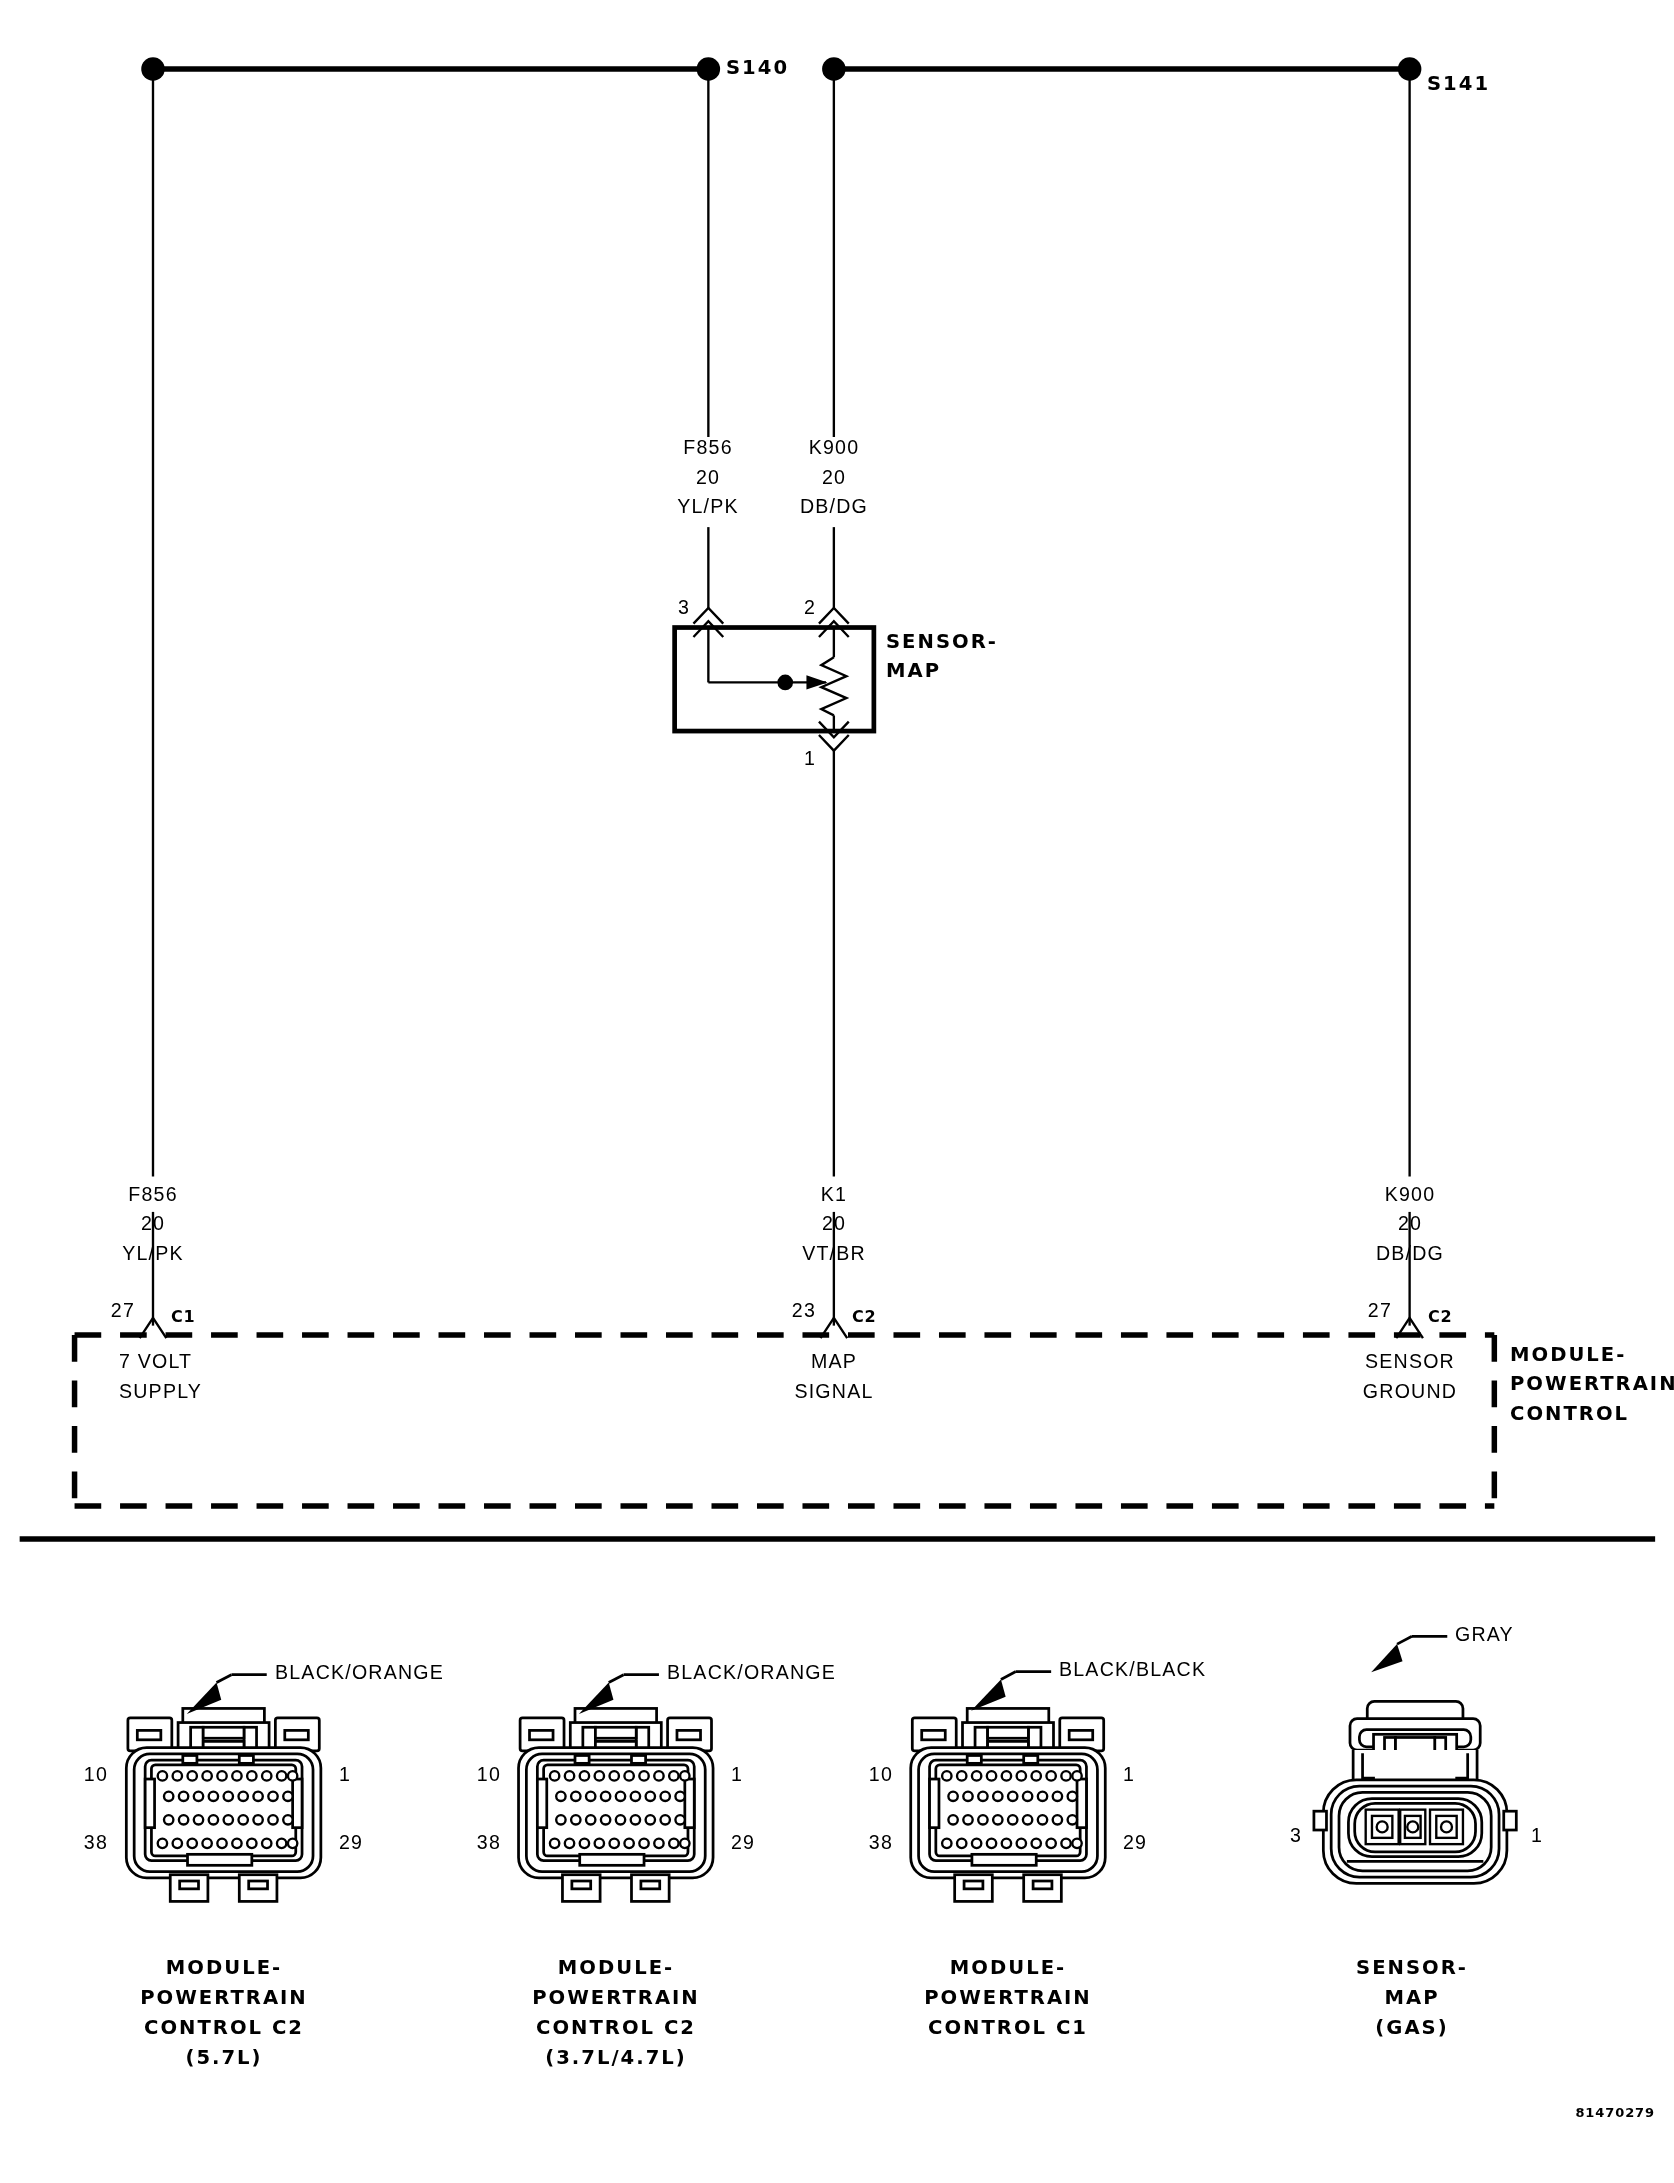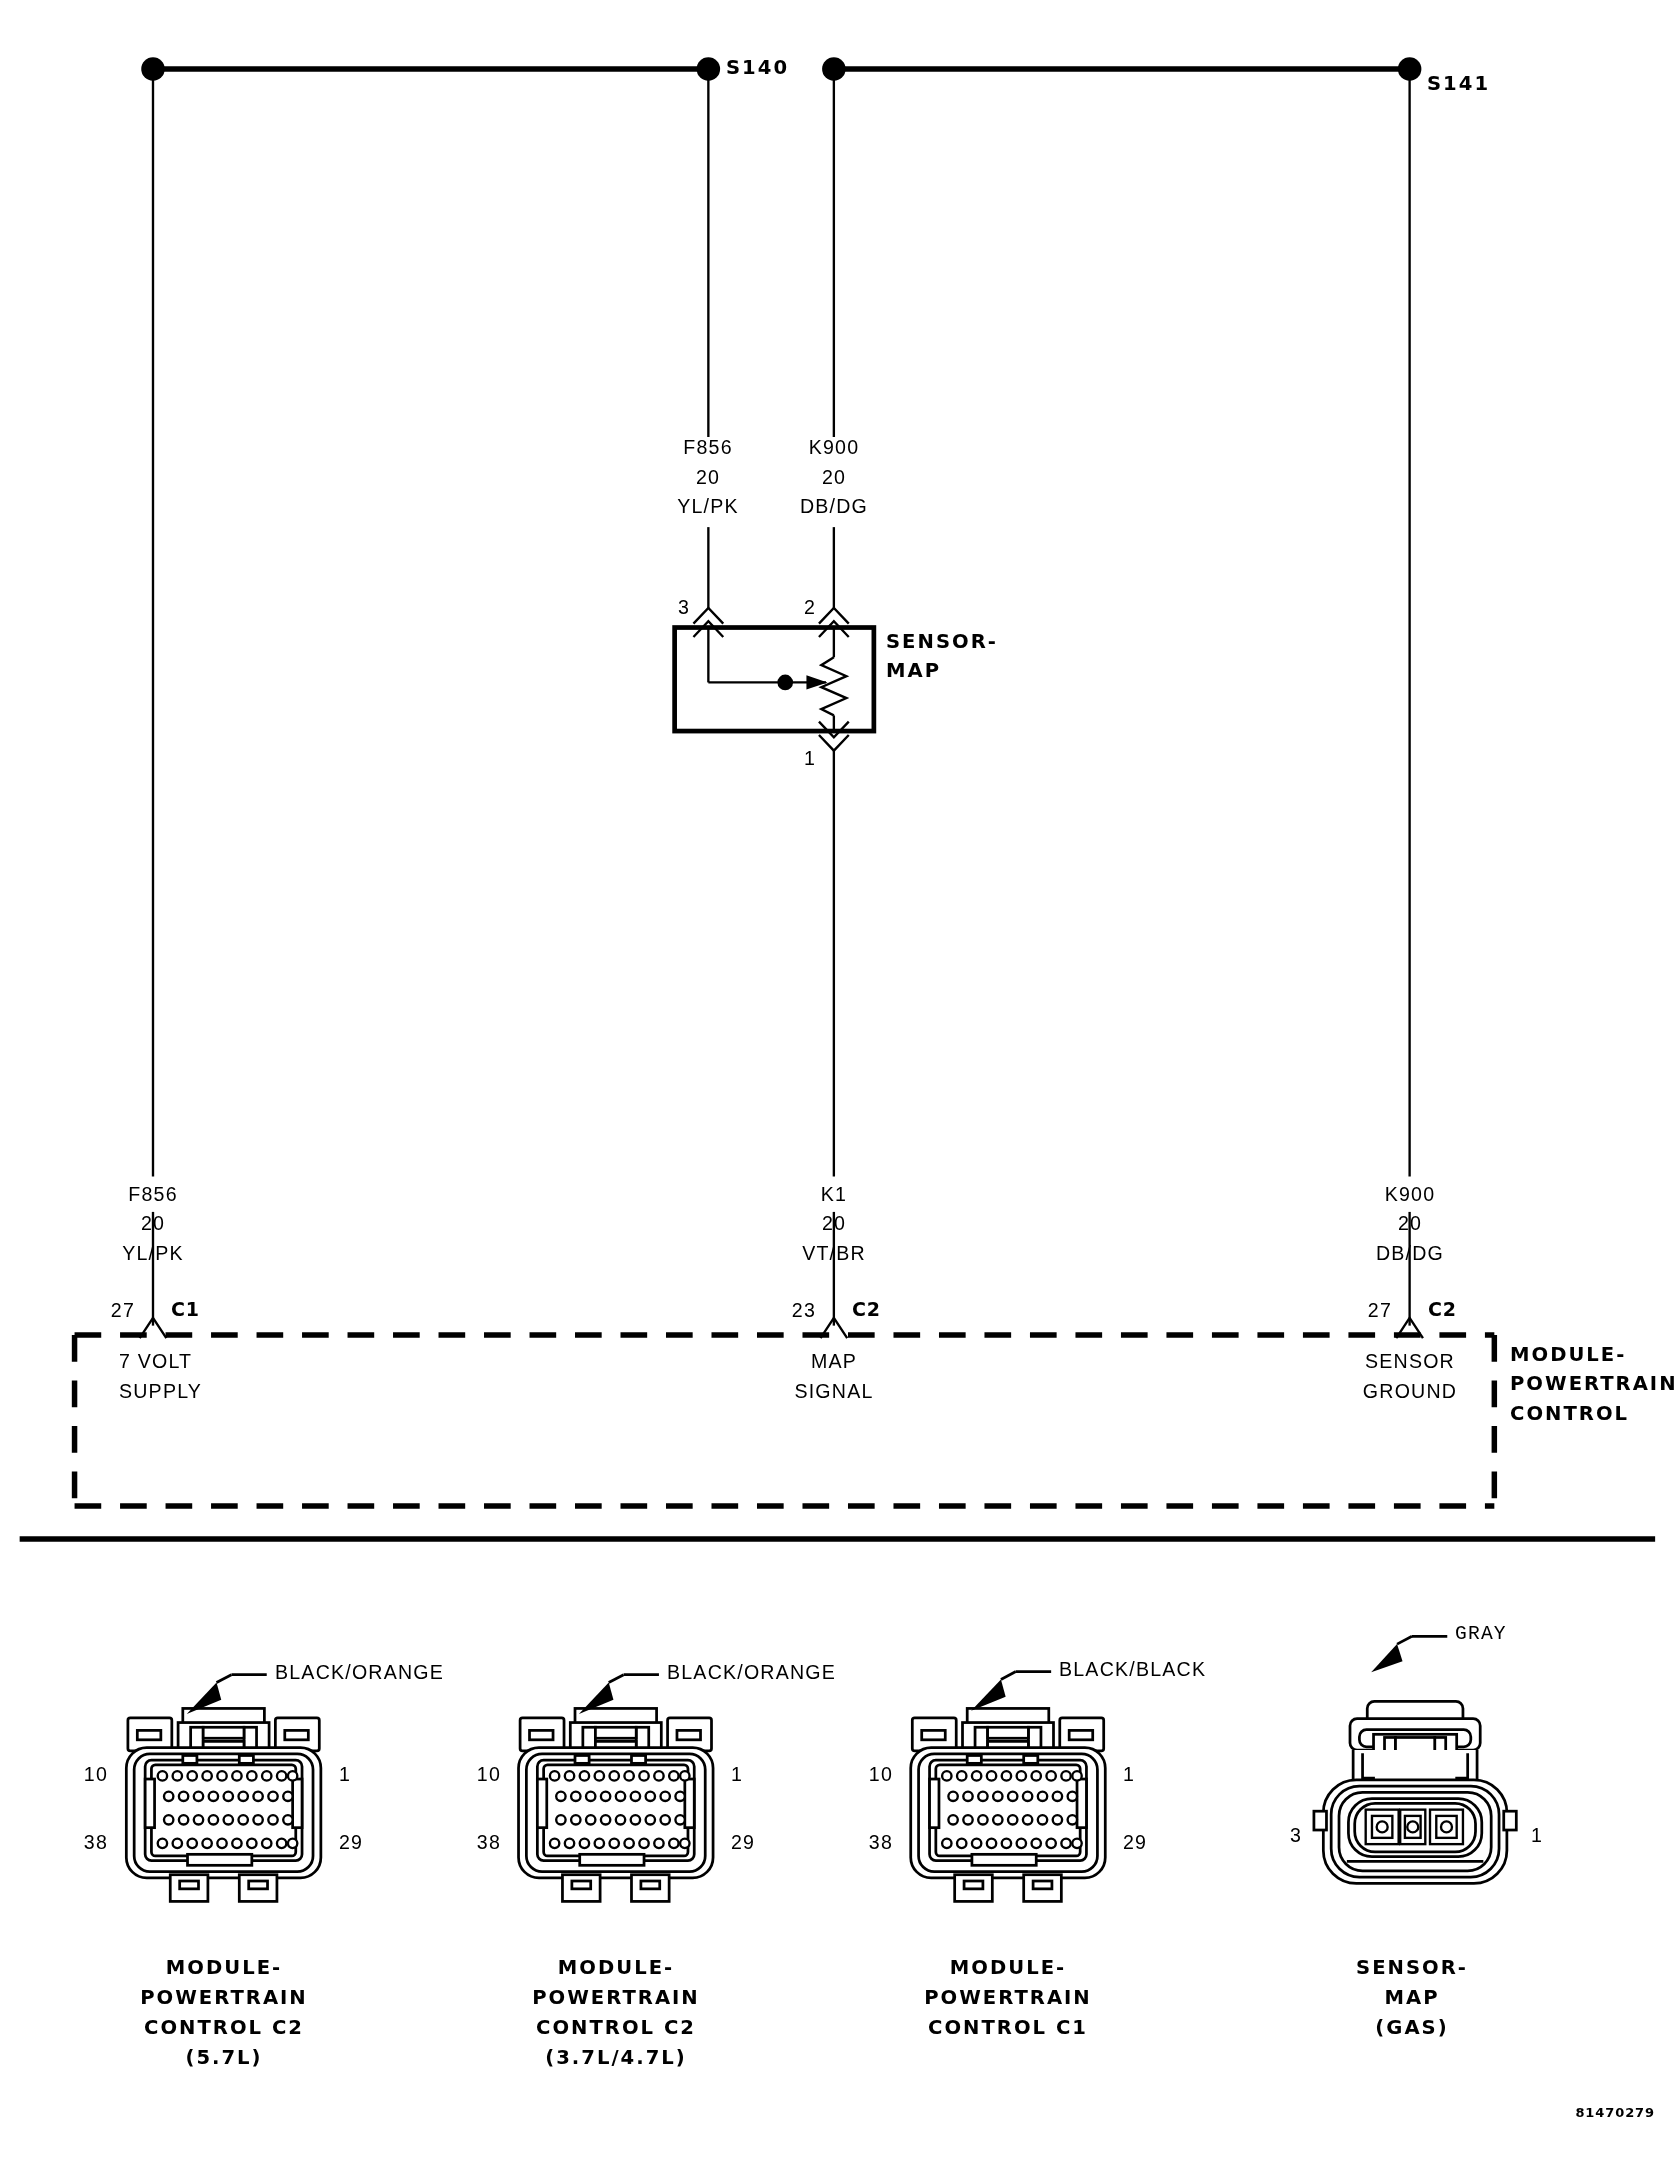--- a/index.html
+++ b/index.html
@@ -4,21 +4,21 @@
 <style>
   html,body{margin:0;padding:0;background:#fff;}
   body{width:1674px;height:2183px;position:relative;
        font-family:"Liberation Sans",sans-serif;color:#000;overflow:hidden;}
   .stage{position:relative;width:1483px;height:2183px;}
   svg.layer{position:absolute;left:0;top:0;width:1674px;height:2183px;}
   .txt{position:absolute;white-space:pre;line-height:1.0;}
   
   .thin{font-family:"Liberation Sans",sans-serif;font-size:19.6px;letter-spacing:1.2px;}
   .bold{font-family:"DejaVu Sans",sans-serif;font-weight:bold;font-size:19.6px;letter-spacing:2px;}
-  .boldsm{font-family:"DejaVu Sans",sans-serif;font-weight:bold;font-size:19px;letter-spacing:0.8px;}
+  .boldsm{font-family:"DejaVu Sans",sans-serif;font-weight:bold;font-size:16px;letter-spacing:0.8px;margin-top:9px;}
   .cap{font-family:"DejaVu Sans",sans-serif;font-weight:bold;font-size:19.6px;letter-spacing:2px;text-align:center;}
   .ctr{text-align:center;transform:translateX(-50%);}
   .rt{text-align:right;transform:translateX(-100%);}
   .idcode{font-family:"DejaVu Sans",sans-serif;font-weight:bold;font-size:13px;letter-spacing:0.9px;}
 </style>
 </head>
 <body>
 
 <div class="stage">
 
@@ -275,21 +275,21 @@
       <polygon points="276,2145 238,2185 282,2167"></polygon>
       <polygon points="776,2145 738,2185 782,2167"></polygon>
       <polygon points="1276,2141 1238,2181 1282,2163"></polygon>
       <polygon points="1781,2096 1748,2132 1788,2118"></polygon>
     </g>
   </svg>
 
   <div class="txt thin" style="left:275px;top:1663px;">BLACK/ORANGE</div>
   <div class="txt thin" style="left:667px;top:1663px;">BLACK/ORANGE</div>
   <div class="txt thin" style="left:1059px;top:1660px;">BLACK/BLACK</div>
-  <div class="txt thin" style="left:1455px;top:1625px;font-family:Liberation Mono, monospace;">GRAY</div>
+  <div class="txt thin" style="left:1455px;top:1625px;">GRAY</div>
 
   <div class="txt thin rt" style="left:108px;top:1765px;">10</div>
   <div class="txt thin" style="left:339px;top:1765px;">1</div>
   <div class="txt thin rt" style="left:108px;top:1833px;">38</div>
   <div class="txt thin" style="left:339px;top:1833px;">29</div>
 
   <div class="txt thin rt" style="left:501px;top:1765px;">10</div>
   <div class="txt thin" style="left:731px;top:1765px;">1</div>
   <div class="txt thin rt" style="left:501px;top:1833px;">38</div>
   <div class="txt thin" style="left:731px;top:1833px;">29</div>

